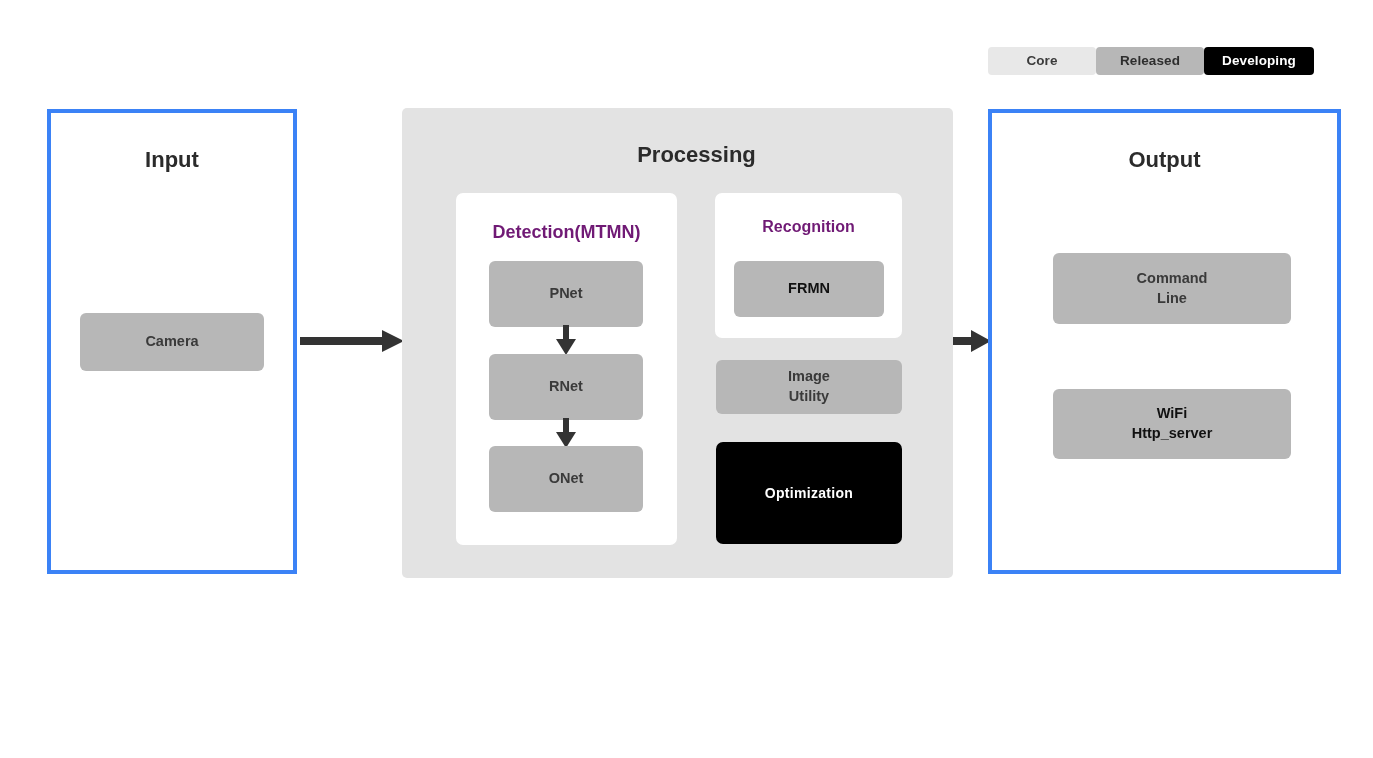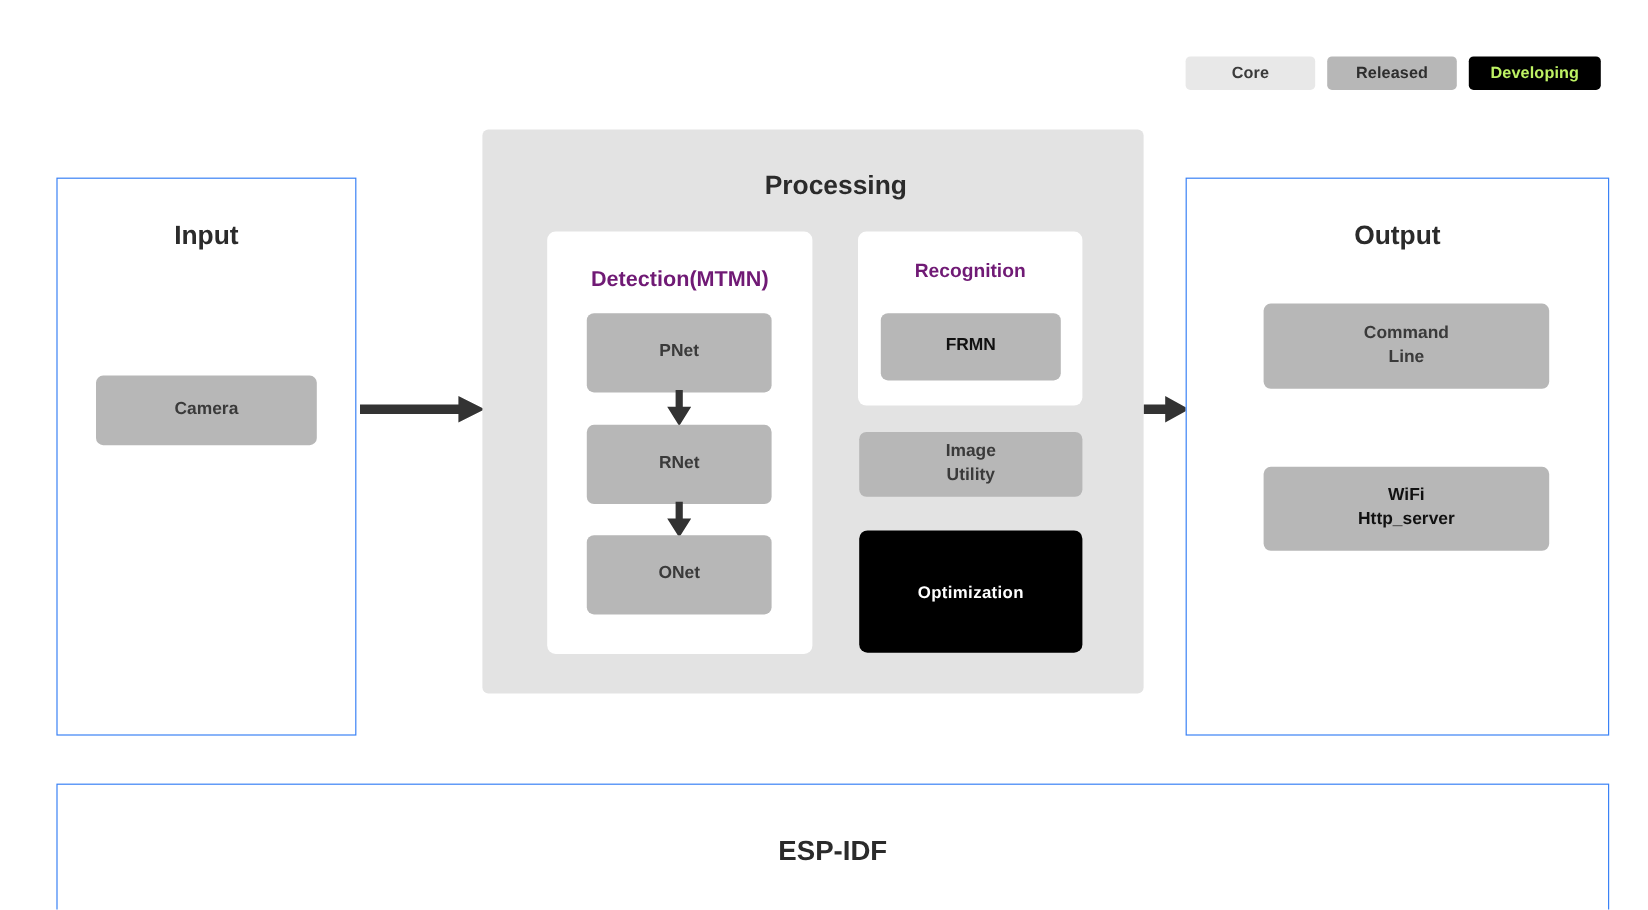--- a/index.html
+++ b/index.html
@@ -23,21 +23,20 @@
   }
 
   
   .legend {
     position: absolute;
     left: 988px;
     top: 47px;
     height: 28px;
     display: flex;
     align-items: stretch;
-    gap: 10px;
   }
   .legend-badge {
     display: flex;
     align-items: center;
     justify-content: center;
     border-radius: 4px;
     font-size: 13.5px;
     font-weight: bold;
     letter-spacing: 0.1px;
     line-height: 1;
@@ -48,32 +47,31 @@
     color: #3b3b3b;
   }
   .legend-released {
     width: 108px;
     background: #b7b7b7;
     color: #2e2e2e;
   }
   .legend-developing {
     width: 110px;
     background: #000000;
-    color: #bef264;
+    color: #ffffff;
   }
 
   
   .panel {
     position: absolute;
     box-sizing: border-box;
   }
   .panel-outline {
     background: #ffffff;
-    border: 1px solid #3b82f6;
-    margin-top: 39px;
+    border: 4px solid #3b82f6;
   }
   .panel-title {
     position: absolute;
     left: 0;
     width: 100%;
     text-align: center;
     font-size: 22px;
     font-weight: bold;
     color: #2b2b2b;
     line-height: 1;
@@ -348,17 +346,14 @@
   </div>
 
   <div class="panel panel-outline" id="panel-output">
     <div class="panel-title">Output</div>
   </div>
   <div class="node node-released" id="node-command-line">Command
 Line</div>
   <div class="node node-released-dark" id="node-wifi">WiFi
 Http_server</div>
 
-  <div class="panel panel-outline" id="panel-espidf">
-    <div id="espidf-label">ESP-IDF</div>
-  </div>
 
 </div>
 
 </body></html>

